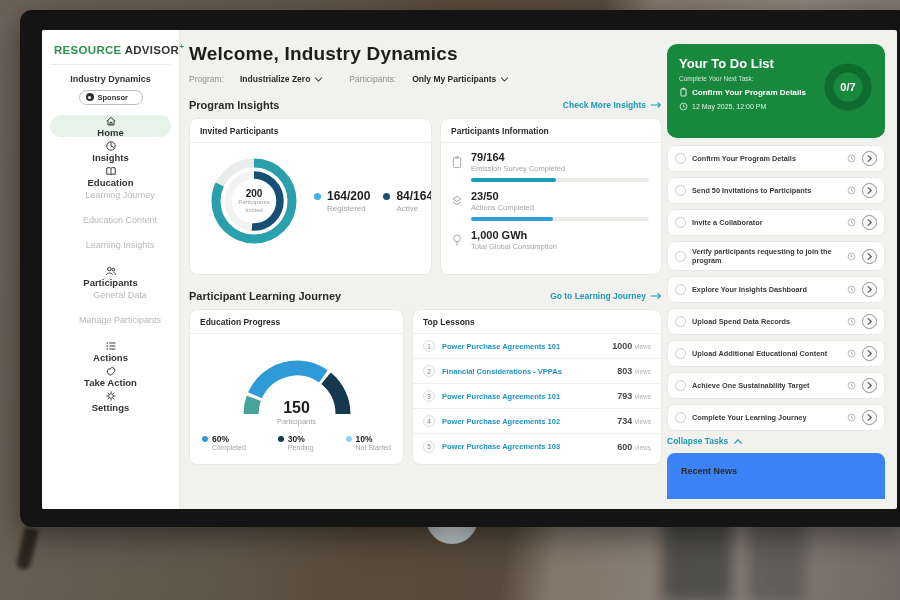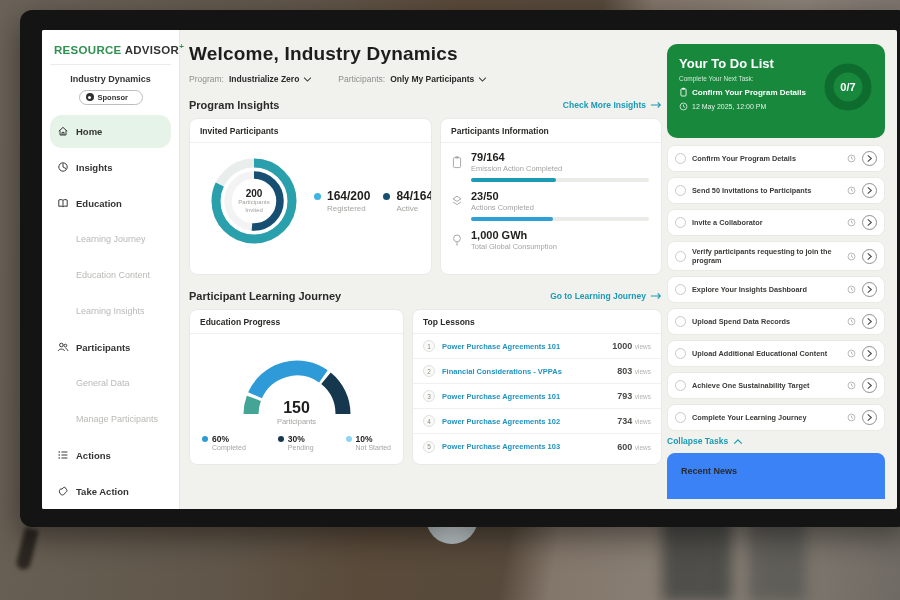--- a/index.html
+++ b/index.html
@@ -18,32 +18,32 @@
   .screen { position:absolute; left:22px; top:20px; right:13px; bottom:18px; background:#f1f1ee; border-radius:2px; overflow:hidden; display:flex; }
 
   
   .sidebar { width:138px; background:#ffffff; border-right:1px solid #e7e7e4; padding:10px 8px; flex-shrink:0; }
   .logo { font-size:11.5px; font-weight:bold; letter-spacing:.3px; padding:2px 2px 8px 4px; border-bottom:1px solid #ececea; white-space:nowrap; }
   .logo .g { color:#2e9150; } .logo .d { color:#333533; } .logo .plus { color:#2e9150; font-size:8px; vertical-align:super; }
   .side-program { text-align:center; font-size:9px; font-weight:bold; color:#333; margin-top:9px; }
   .sponsor-pill { width:64px; margin:6px auto 10px; border:1px solid #bdbdbd; border-radius:9px; padding:2px 6px; display:flex; align-items:center; gap:4px; font-size:7.5px; font-weight:bold; color:#333; background:#fff; }
   .sponsor-dot { width:8px; height:8px; border-radius:50%; background:#2f2f2f; display:inline-flex; align-items:center; justify-content:center; flex-shrink:0; }
   .sponsor-dot i { width:3px; height:3px; border-radius:50%; background:#fff; }
-  .nav-item { display:flex; align-items:center; gap:7px; height:33px; padding:0 7px; margin:3px 0; border-radius:12px; font-size:9.5px; font-weight:bold; color:#333533; cursor:pointer; }
+  .nav-item { display:flex; align-items:center; height:22px; padding:0 7px; margin:3px 0; border-radius:12px; font-size:9.5px; font-weight:bold; color:#333533; cursor:pointer;flex-direction:column; }
   .nav-item.active { background:#e6f3e8; }
   .nav-item.sub { padding-left:26px; font-weight:normal; color:#b9b9b6; font-size:9px; }
   .nav-ico { width:12px; height:12px; flex-shrink:0; display:inline-flex; }
   .nav-ico svg { width:12px; height:12px; }
 
   
   .main { flex:1; display:flex; min-width:0; }
   .left-col { width:482px; padding:0 0 0 9px; flex-shrink:0; }
   .page-title { font-size:19px; font-weight:bold; color:#1d1d1b; margin-top:13px; letter-spacing:.2px; }
   .filters { display:flex; align-items:center; gap:26px; margin-top:9px; }
-  .filter { display:flex; align-items:center; gap:5px; font-size:8.5px; }
+  .filter { display:flex; align-items:center; gap:16px; font-size:8.5px; }
   .filter .flabel { color:#8f8f8c; }
   .filter .fvalue { font-weight:bold; color:#2a2a28; display:flex; align-items:center; gap:4px; cursor:pointer; }
   .sect-row { display:flex; align-items:center; justify-content:space-between; margin-top:15px; }
   .sect-title { font-size:11px; font-weight:bold; color:#2b2b29; }
   .sect-link { font-size:8.5px; font-weight:bold; color:#1a9ab5; display:flex; align-items:center; gap:4px; cursor:pointer; }
   .cards-row { display:flex; gap:8px; margin-top:7px; }
   .card { background:#fff; border:1px solid #e9e9e6; border-radius:8px; overflow:hidden; }
   .card-title { font-size:8.5px; font-weight:bold; color:#2b2b29; padding:7px 10px 6px; border-bottom:1px solid #efefec; }
 
   
@@ -288,21 +288,21 @@
 
         <div class="card card-info">
           <div class="card-title">Participants Information</div>
           <div class="stat">
             <svg class="stat-ico" viewBox="0 0 12 14">
                   <rect x="2.4" y="2.6" width="7.2" height="10" rx="1.2" fill="none" stroke="#a9a9a6" stroke-width="1"></rect>
                   <rect x="4.4" y="1.2" width="3.2" height="2.4" rx=".6" fill="#a9a9a6"></rect>
                 </svg>
             <div>
               <div class="stat-val">79/164</div>
-              <div class="stat-lab">Emission Action Completed</div>
+              <div class="stat-lab">Emission Survey Completed</div>
               <div class="pbar">
                     <i style="background: rgb(27, 156, 180); width: 48%;"></i>
                   </div>
             </div>
           </div>
           <div class="stat">
             <svg class="stat-ico" viewBox="0 0 12 14">
                   <path d="M6 2.2 L10 4.8 L6 7.4 L2 4.8 Z" fill="none" stroke="#a9a9a6" stroke-width="1" stroke-linejoin="round"></path>
                   <path d="M2 8 L6 10.6 L10 8" fill="none" stroke="#a9a9a6" stroke-width="1" stroke-linejoin="round"></path>
                 </svg>

